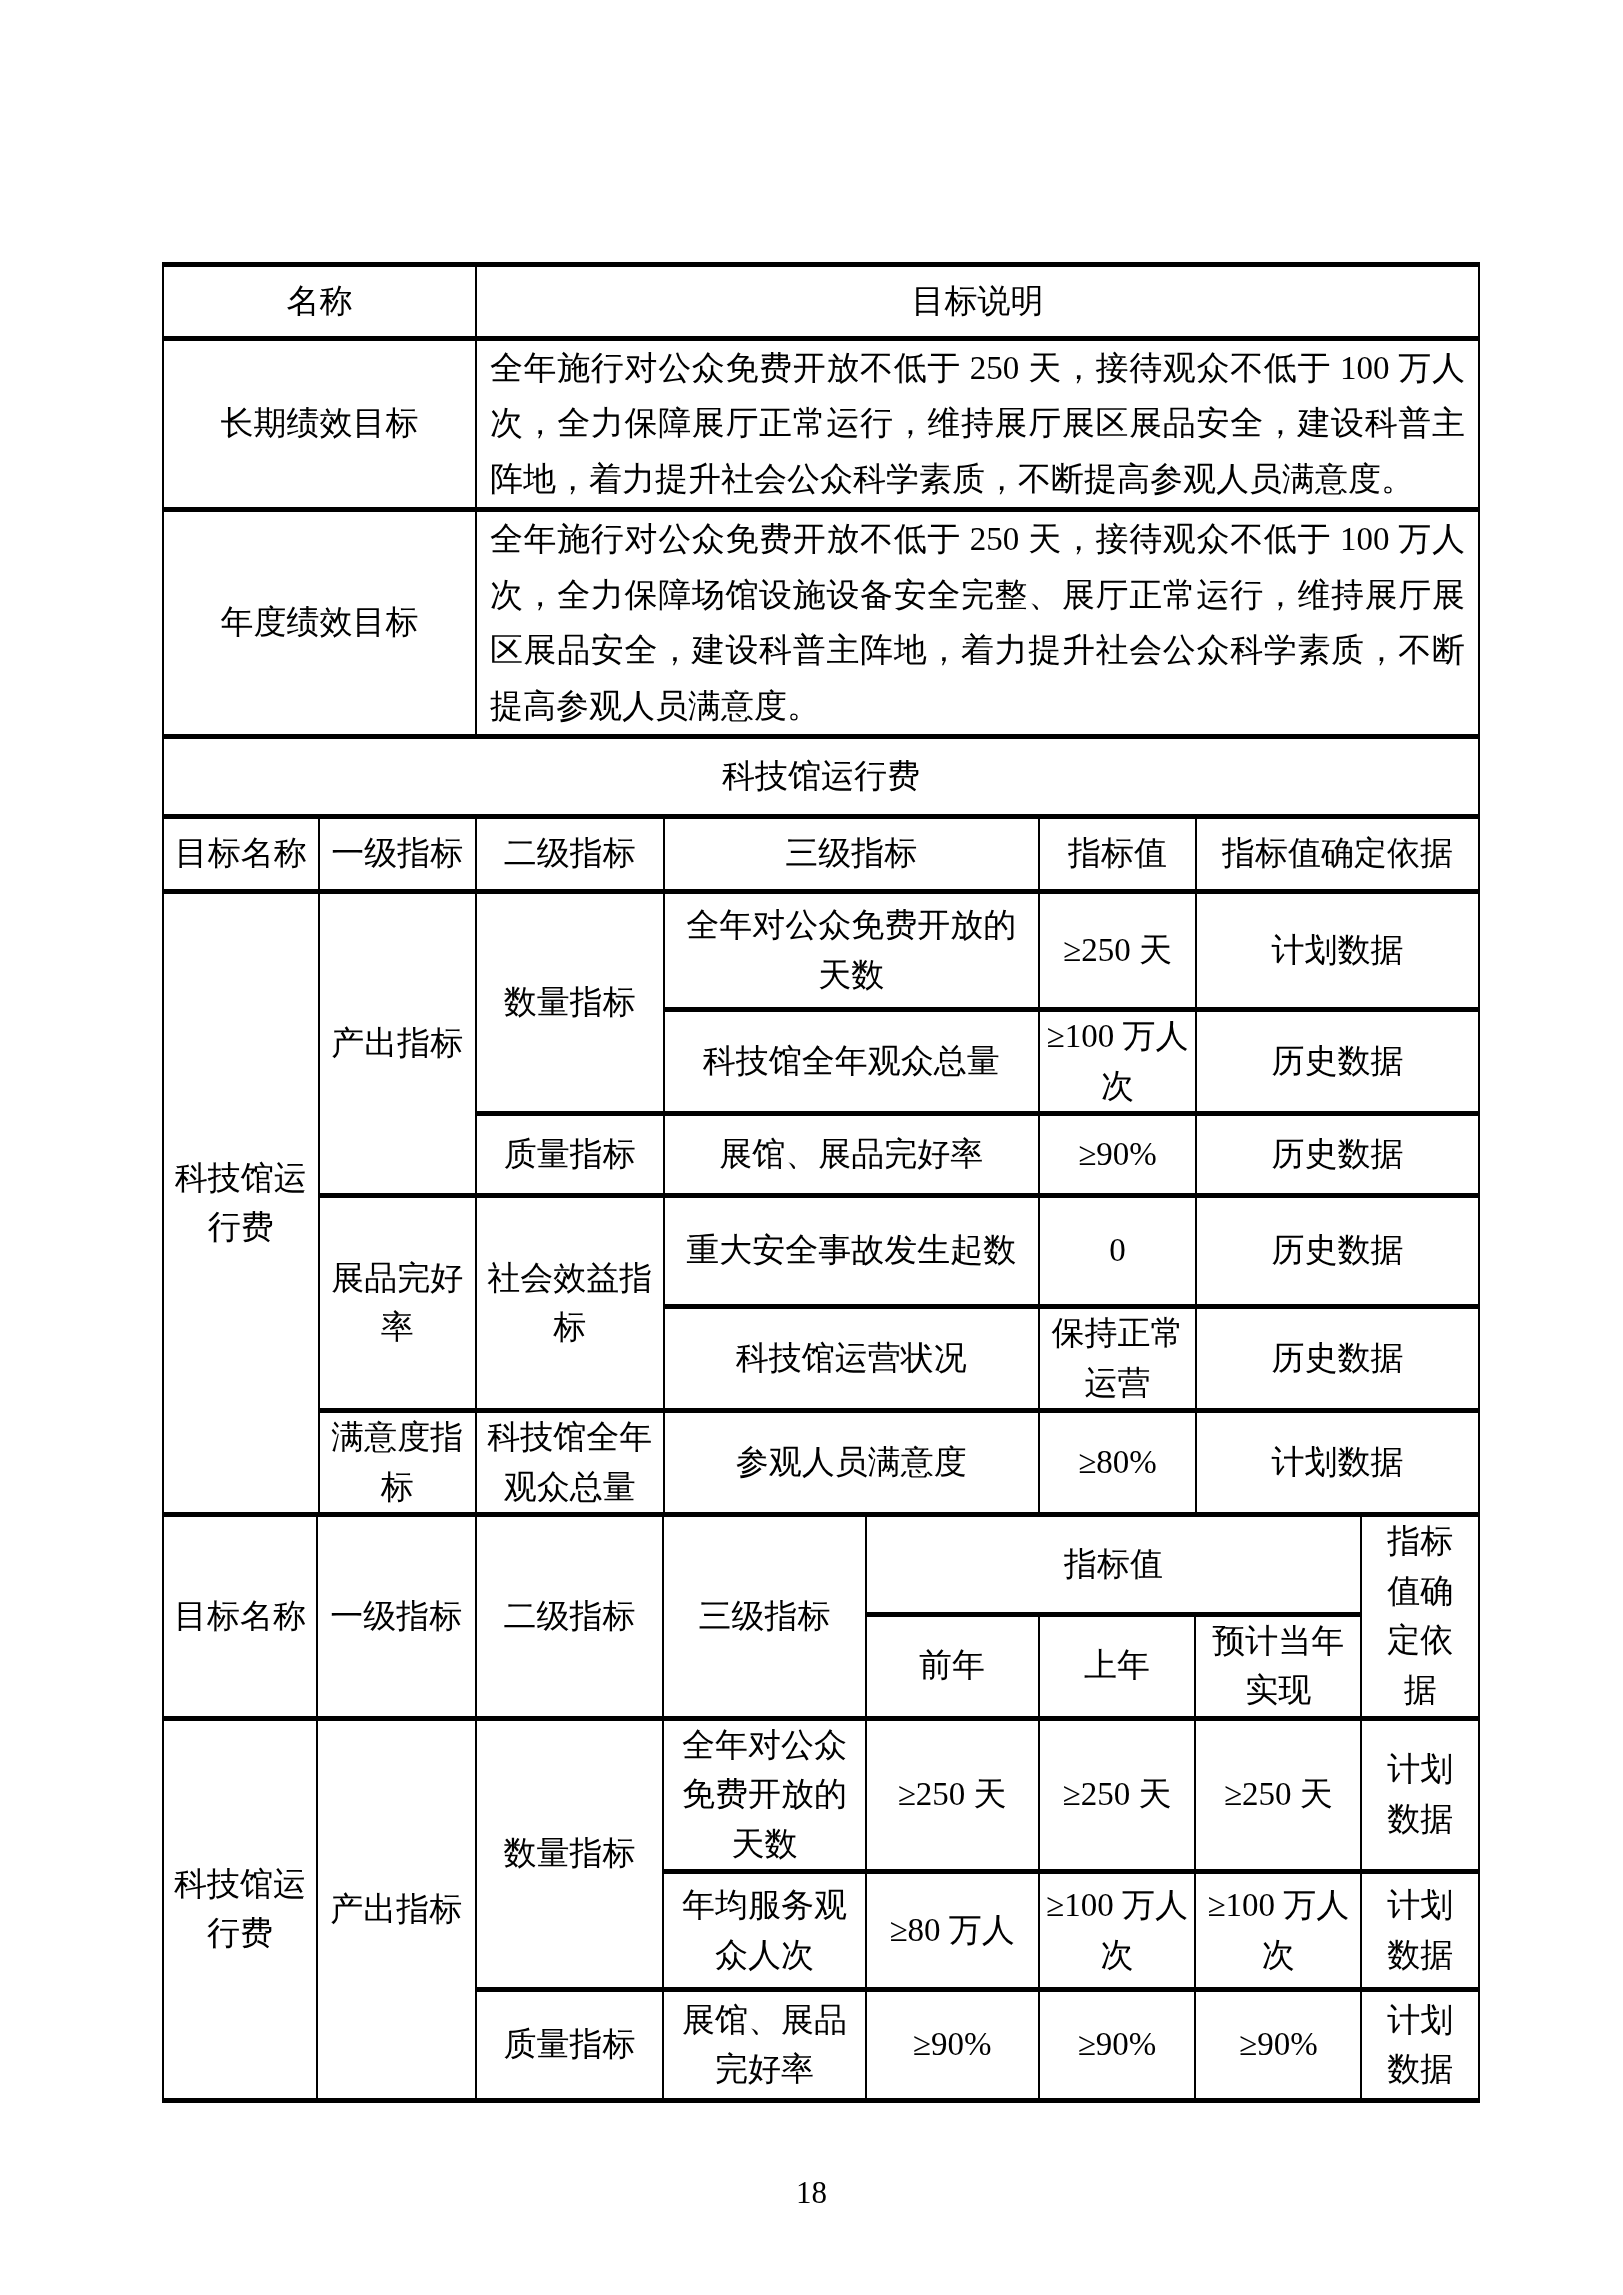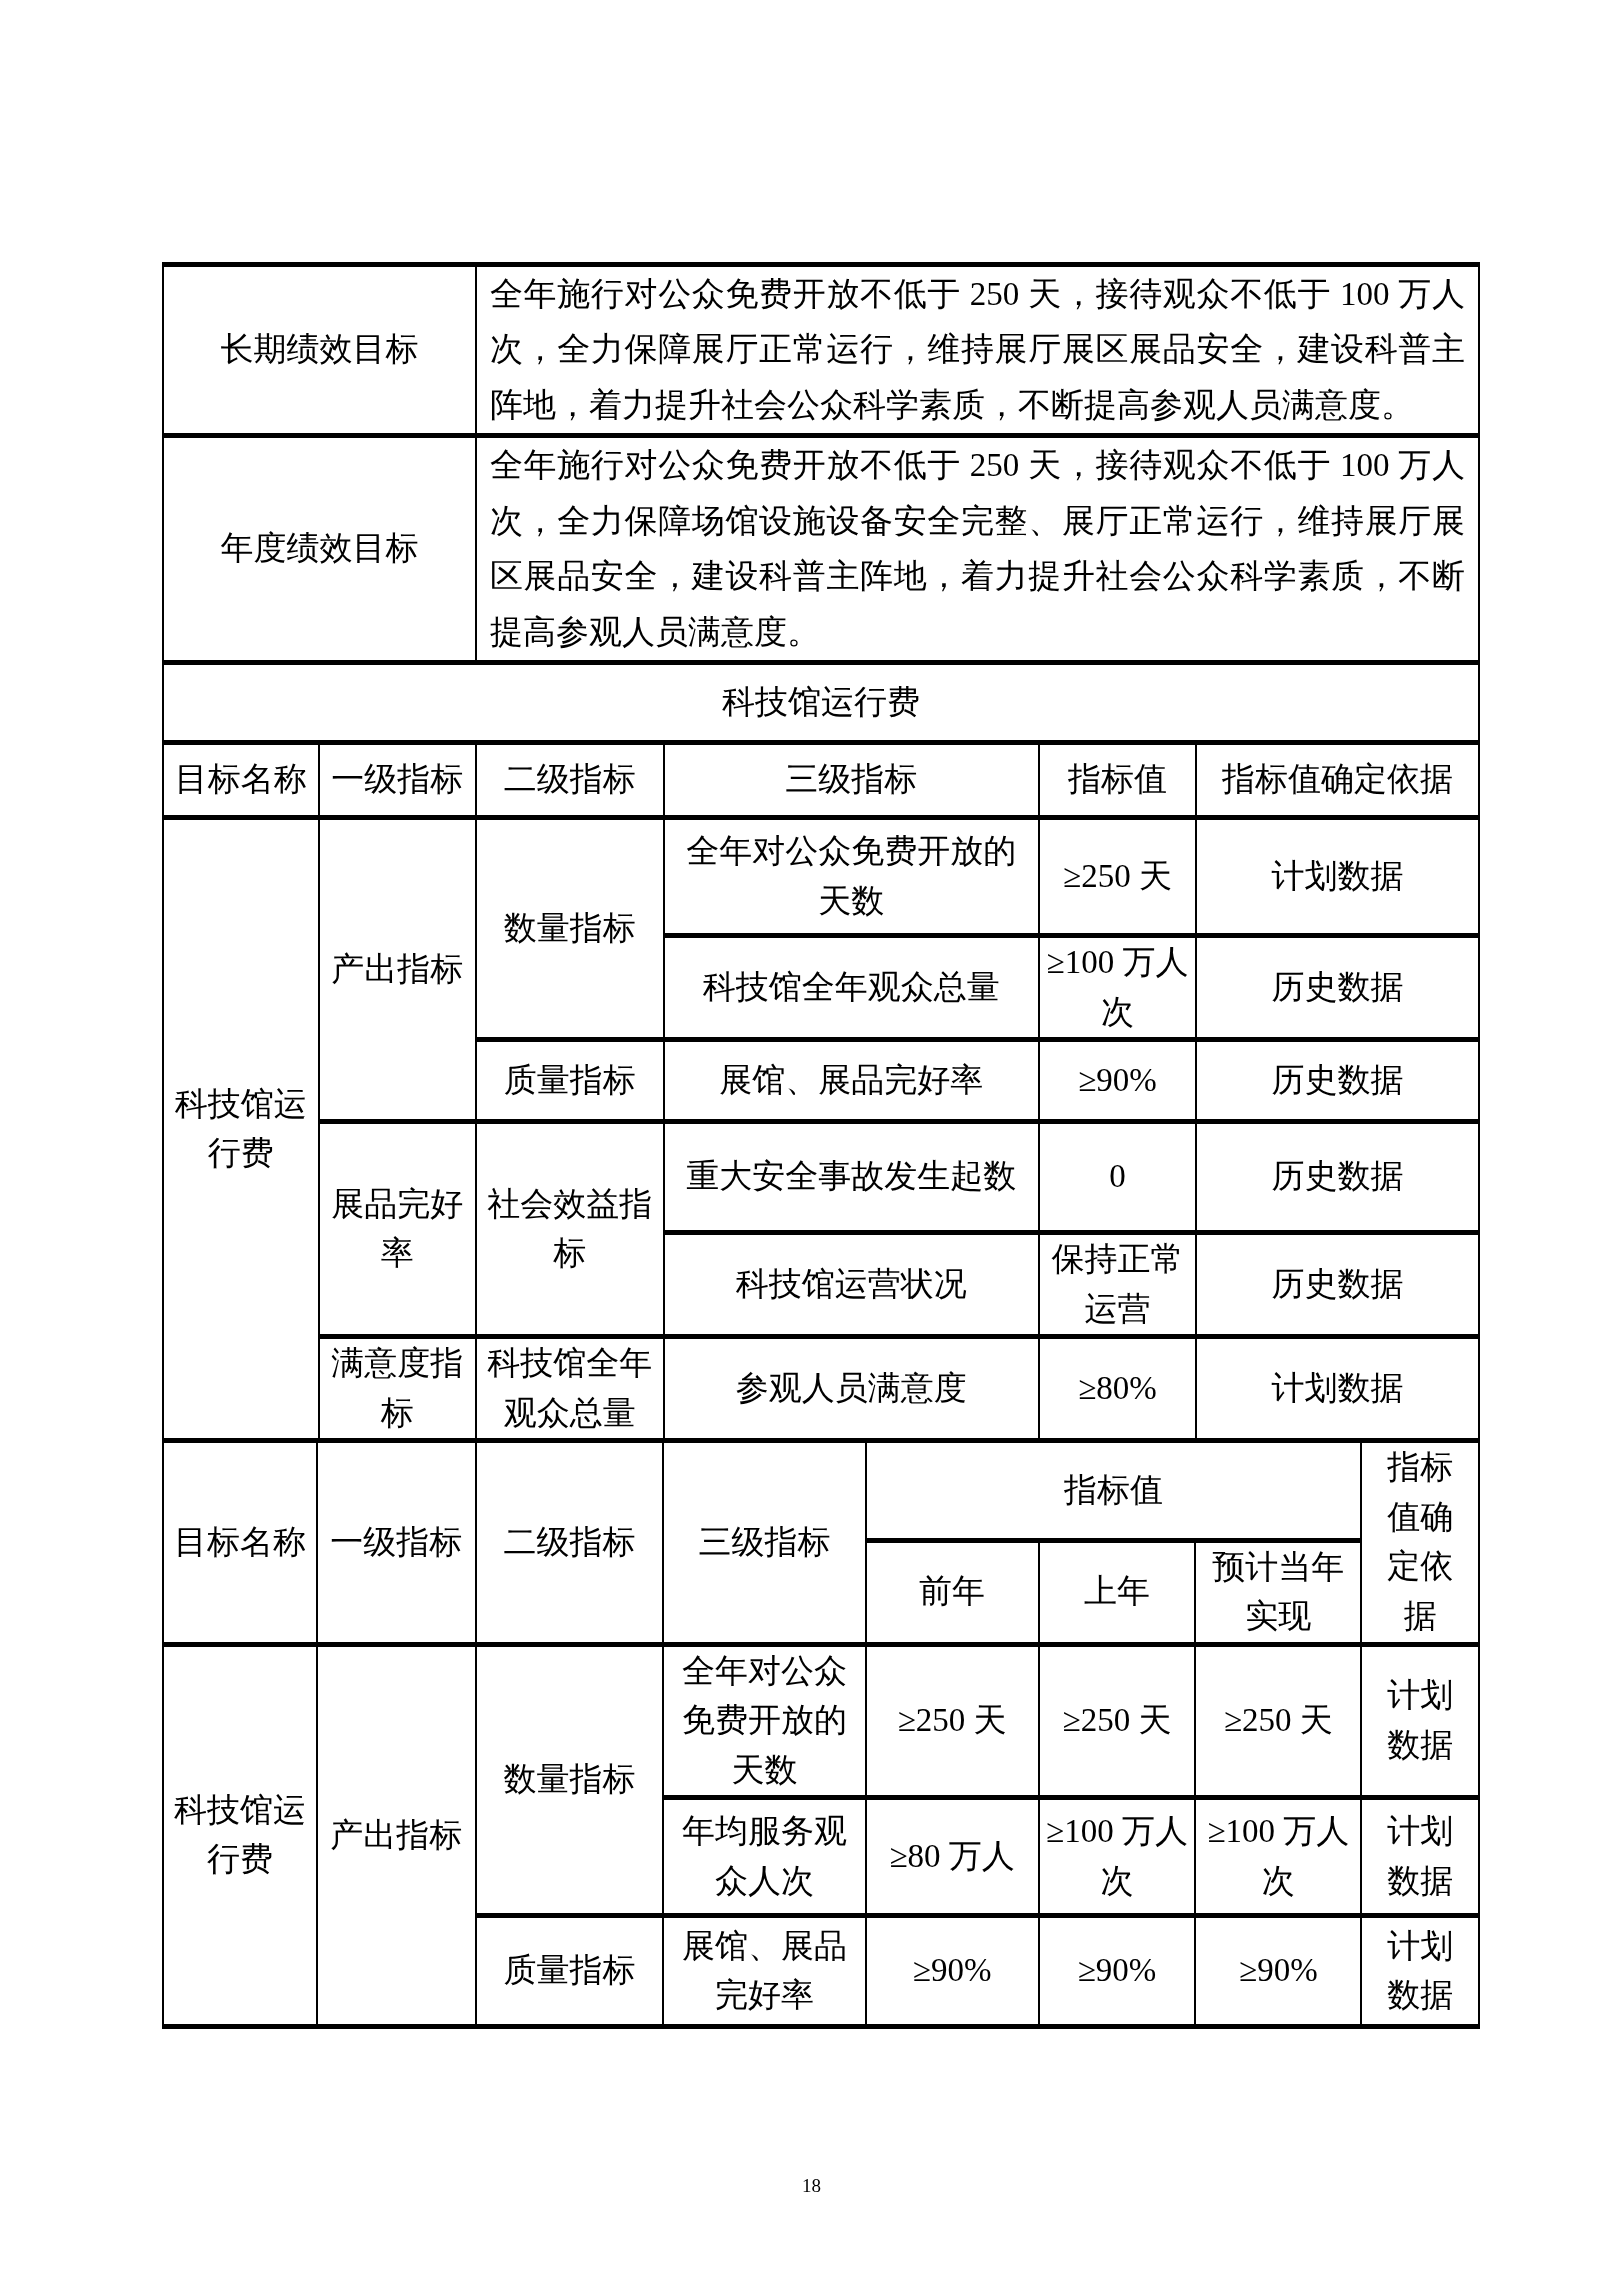--- a/index.html
+++ b/index.html
@@ -17,34 +17,38 @@
     text-align:center; vertical-align:middle;
     font-weight:normal; padding:0 6.1px; line-height:1.5;
     overflow:hidden;
   }
   .t-first tr:first-child td, .t-first tr:first-child th { border-top:5.1px solid #000; }
   .desc-cell { text-align:justify; text-justify:inter-ideograph; padding:0 13px; line-height:1.68; }
   .narrow { padding:0 13.3px; }
   .title-row td { font-weight:normal; }
   .page-number {
     position:absolute; left:0; width:100%; top:2175px;
-    text-align:center; font-size:19px;
+    text-align:center; font-size:31px;
   }
 </style>
 </head>
 <body>
 
 <div class="doc">
 
   <table class="t-first">
     <colgroup>
         <col style="width:23.78%">
         <col style="width:76.22%">
       </colgroup>
     <tbody>
+        <tr style="height:74px">
+      <td>名称</td>
+      <td>目标说明</td>
+    </tr>
     <tr style="height:165px">
       <td>长期绩效目标</td>
       <td class="desc-cell">全年施行对公众免费开放不低于 250 天，接待观众不低于 100 万人次，全力保障展厅正常运行，维持展厅展区展品安全，建设科普主阵地，着力提升社会公众科学素质，不断提高参观人员满意度。</td>
     </tr>
     <tr style="height:160px">
       <td>年度绩效目标</td>
       <td class="desc-cell">全年施行对公众免费开放不低于 250 天，接待观众不低于 100 万人次，全力保障场馆设施设备安全完整、展厅正常运行，维持展厅展区展品安全，建设科普主阵地，着力提升社会公众科学素质，不断提高参观人员满意度。</td>
     </tr>
   </tbody>
     </table>

